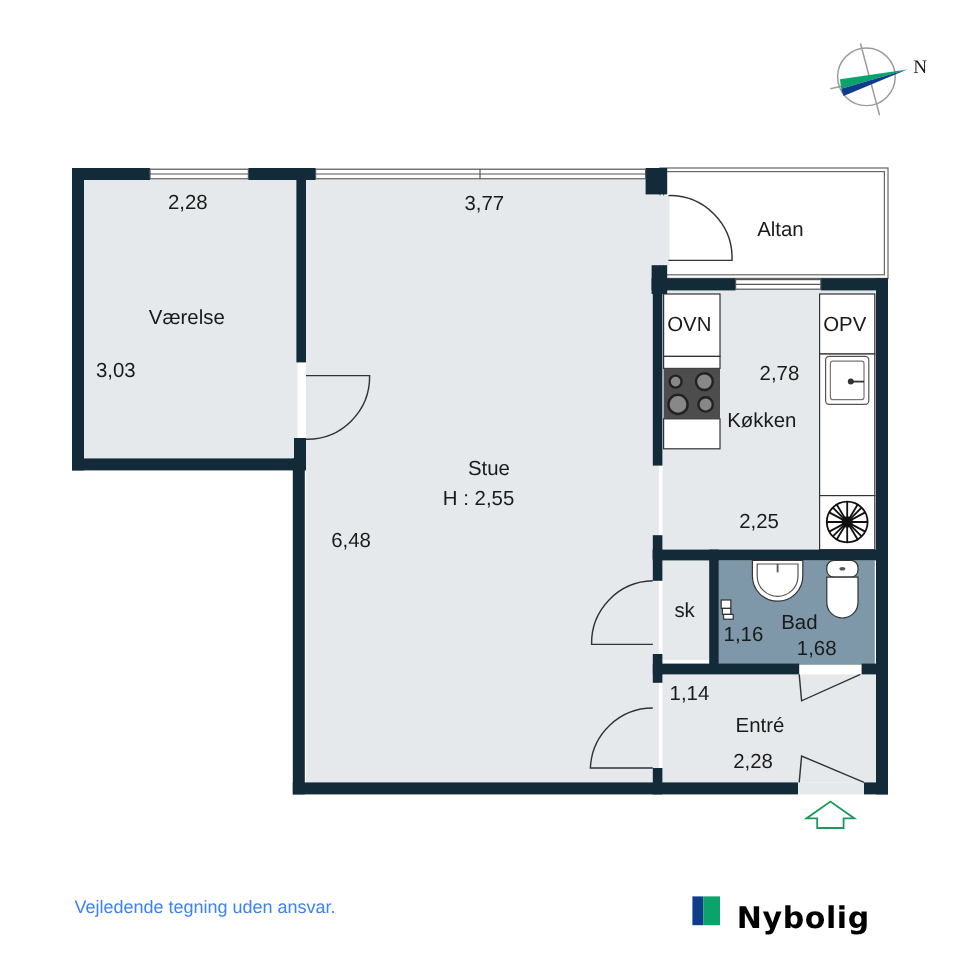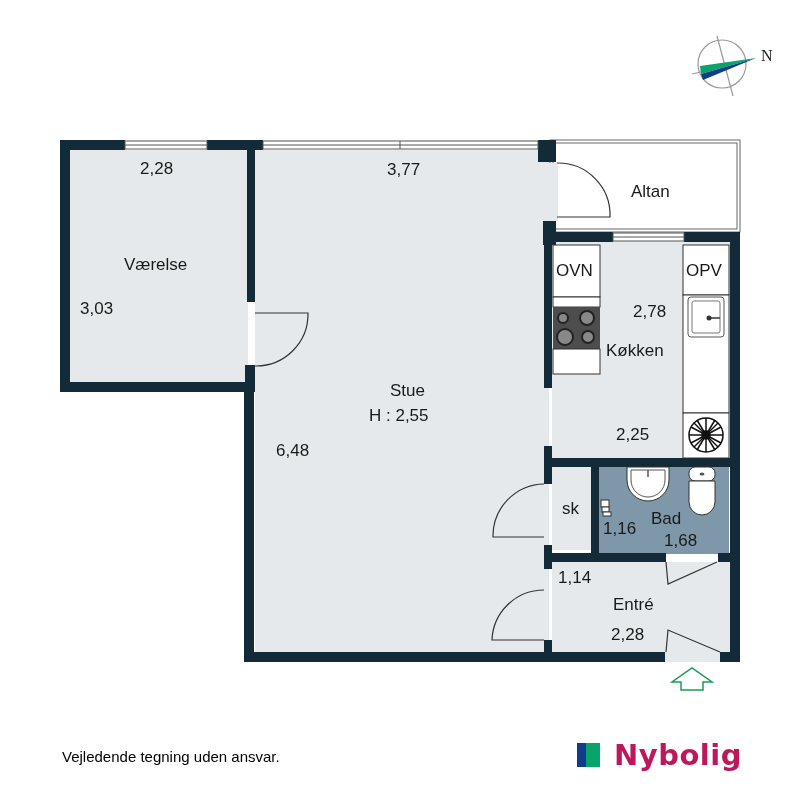--- a/index.html
+++ b/index.html
@@ -1,23 +1,23 @@
 <!DOCTYPE html>
 <html><head>
 <meta charset="utf-8">
 <style>
   html,body{margin:0;padding:0;background:#ffffff;}
   body{width:800px;height:800px;position:relative;overflow:hidden;font-family:"Liberation Sans",sans-serif;}
   svg{position:absolute;left:0;top:0;}
   .lbl{font-family:"Liberation Sans",sans-serif;font-size:17px;fill:#1a1a1a;}
-  .disclaimer{position:absolute;left:62px;top:748px;font-family:"Liberation Sans",sans-serif;font-size:15px;color:#000000;}
+  .disclaimer{position:absolute;left:62px;top:748px;font-family:"Liberation Sans",sans-serif;font-size:15px;color:#3b82f6;}
   .logo{position:absolute;left:577px;top:738px;display:flex;align-items:center;}
   .logo .b1{width:9px;height:24px;background:#0f3d8c;}
   .logo .b2{width:14px;height:24px;background:#0aa36b;}
-  .logo .txt{margin-left:14px;font-family:"DejaVu Sans",sans-serif;font-weight:bold;font-size:29px;color:#be185d;letter-spacing:0.5px;}
+  .logo .txt{margin-left:14px;font-family:"DejaVu Sans",sans-serif;font-weight:bold;font-size:25px;color:#000000;letter-spacing:0.5px;margin-top:12px;}
 </style>
 </head>
 <body>
 
 <svg width="800" height="800" viewBox="0 0 800 800">
 
   <g>
     <circle cx="722" cy="64" r="24" fill="none" stroke="#9a9a9a" stroke-width="1.2"></circle>
     <line x1="717" y1="36" x2="733" y2="96" stroke="#9a9a9a" stroke-width="1.2"></line>
     <line x1="692" y1="74" x2="705" y2="71" stroke="#9a9a9a" stroke-width="1.2"></line>

